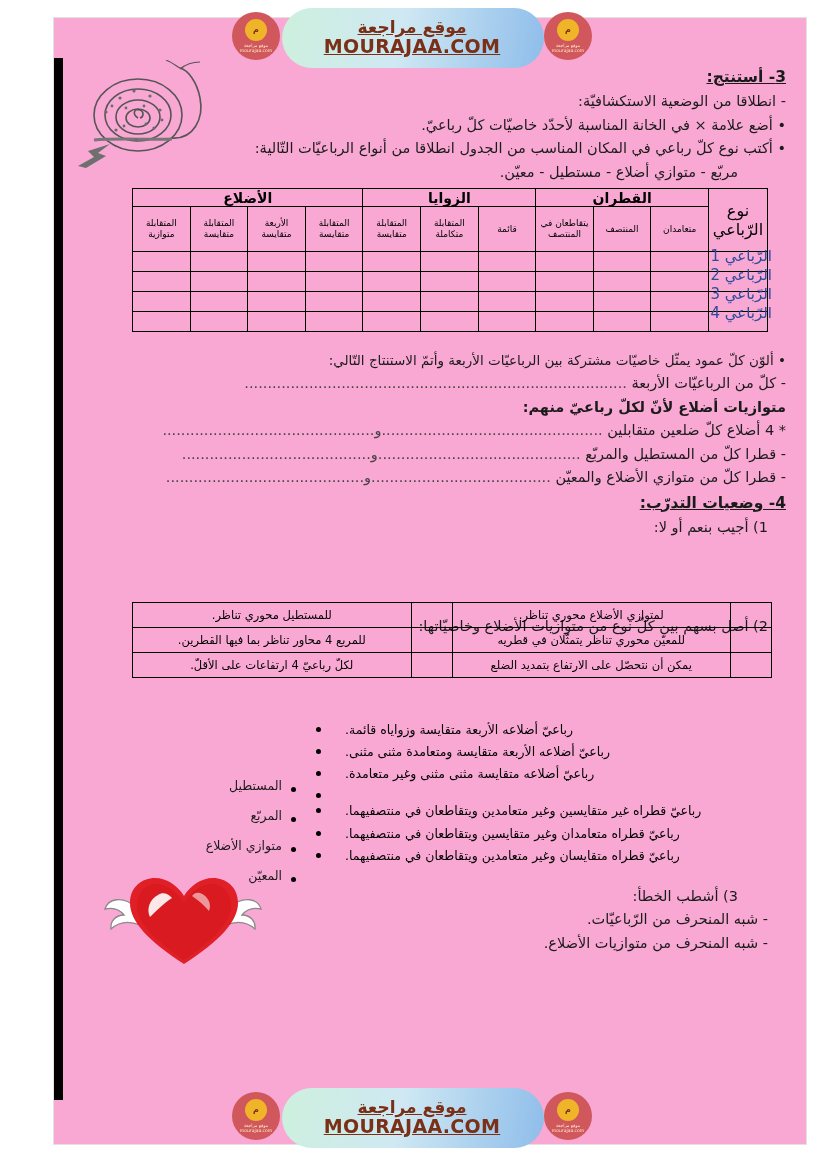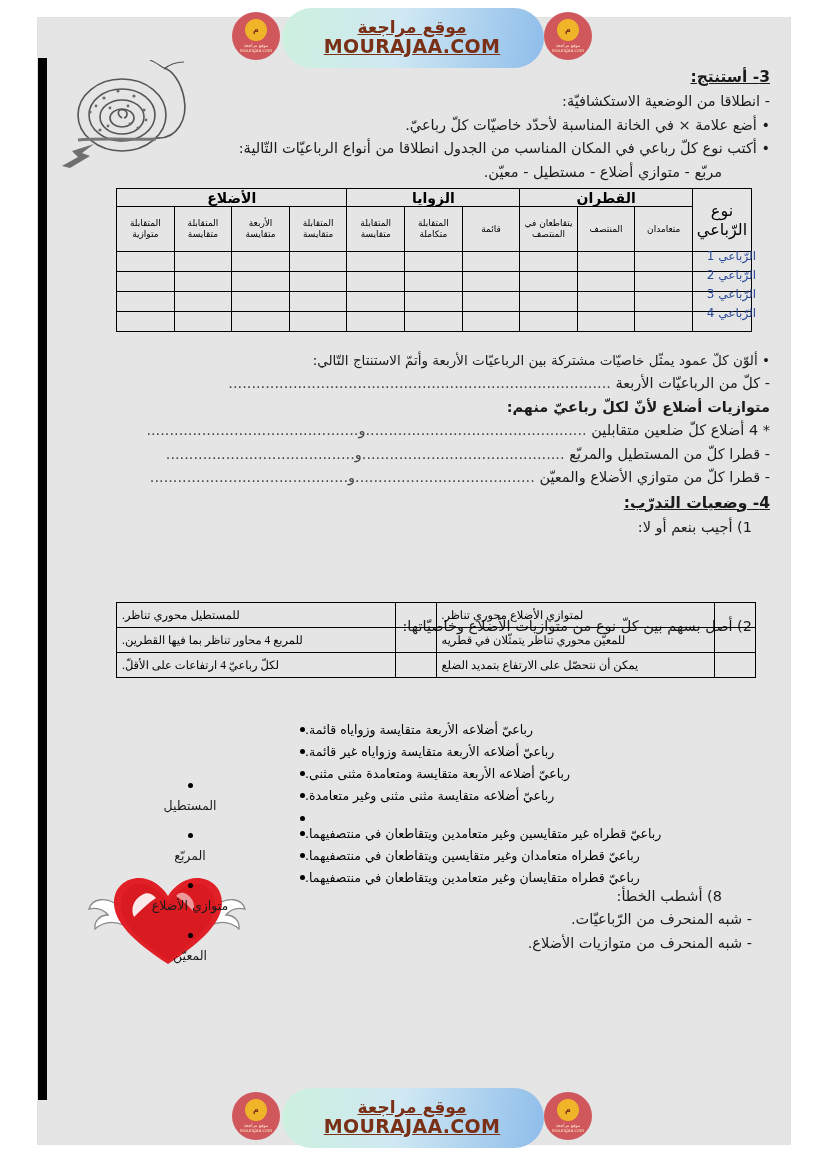--- a/index.html
+++ b/index.html
@@ -11,25 +11,25 @@
     width: 825px;
     height: 1169px;
     position: relative;
     font-family: "DejaVu Sans", "Liberation Sans", sans-serif;
     overflow: hidden;
   }
 
   
   .page-sheet {
     position: absolute;
-    left: 38px;
+    left: 54px;
     top: 18px;
     width: 752px;
     height: 1126px;
-    background: #e5e5e5;
+    background: #f9a8d4;
     box-shadow: 0 0 0 1px #e2e2e2;
   }
   .page-left-bar {
     position: absolute;
     left: 0px;
     top: 40px;
     width: 9px;
     height: 1042px;
     background: #000000;
   }
@@ -185,55 +185,55 @@
 
   .row-labels {
     position: absolute;
     right: -2px;
     top: 59px;
     width: 46px;
   }
   .row-label {
     height: 19px;
     line-height: 19px;
-    font-size: 12px;
+    font-size: 15px;
     color: #2b4b9b;
     text-align: right;
     white-space: nowrap;
   }
 
   
   .tf-wrap { position: absolute; left: 78px; top: 584px; width: 640px; direction: rtl; }
   table.tf {
     border-collapse: collapse;
     width: 640px;
     table-layout: fixed;
   }
   table.tf td {
     border: 1px solid #000;
     height: 22px;
     font-size: 11.5px;
     padding: 1px 5px;
     vertical-align: middle;
   }
   .tf-ans { width: 30px; }
-  .tf-stat { text-align: left; font-family: Liberation Serif, serif; }
+  .tf-stat { text-align: center; }
 
   
   .match { position: absolute; left: 16px; top: 703px; width: 716px; direction: rtl; }
   .match-col-right {
     position: absolute;
     right: 0px; top: 0px;
     width: 470px;
   }
   .match-item {
     display: flex;
     align-items: flex-start;
     justify-content: flex-end;
-    gap: 0;
+    gap: 24px;
     font-size: 12.5px;
     line-height: 1.45;
     margin-bottom: 4px;
     text-align: right;
   }
   .match-item .txt { max-width: 420px; }
   .dot {
     width: 5px; height: 5px; background: #000;
     border-radius: 50%;
     margin-top: 6px;
@@ -246,21 +246,21 @@
   }
   .match-left-item {
     display: flex;
     align-items: center;
     justify-content: flex-start;
     gap: 9px;
     font-size: 12.5px;
     line-height: 1.45;
     margin-bottom: 12px;
     color: #1b1b1b;
-    flex-direction: column;
+    flex-direction: row;
   }
 </style>
 </head>
 <body>
 
 <div class="page-sheet">
   <div class="page-left-bar"></div>
 
   <div class="snail">
     <svg viewBox="0 0 170 115" width="170" height="115" aria-hidden="true">
@@ -340,21 +340,21 @@
 
     <div class="line head">4- وضعيات التدرّب:</div>
     <div class="line indent">1) أجيب بنعم أو لا:</div>
 
     <div style="height:76px"></div>
 
     <div class="line indent">2) أصل بسهم بين كلّ نوع من متوازيات الأضلاع وخاصيّاتها:</div>
 
     <div style="height:246px"></div>
 
-    <div class="line indent2">8) أشطب الخطأ:</div>
+    <div class="line indent2">3) أشطب الخطأ:</div>
     <div class="line indent">- شبه المنحرف من الرّباعيّات.</div>
     <div class="line indent">- شبه المنحرف من متوازيات الأضلاع.</div>
   </div>
 
   <div class="tbl-wrap">
     <table class="props">
       <tbody>
           <tr>
         <td class="col-type" rowspan="2">نوع الرّباعي</td>
         <td class="grp-head" colspan="3">القطران</td>
@@ -461,24 +461,20 @@
       </table>
   </div>
 
   <div class="match">
     <div class="match-col-right">
       <div class="match-item">
         <span class="txt">رباعيّ أضلاعه الأربعة متقايسة وزواياه قائمة.</span>
         <span class="dot"></span>
       </div>
       <div class="match-item">
-        <span class="txt">رباعيّ أضلاعه الأربعة متقايسة وزواياه غير قائمة.</span>
-        <span class="dot"></span>
-      </div>
-      <div class="match-item">
         <span class="txt">رباعيّ أضلاعه الأربعة متقايسة ومتعامدة مثنى مثنى.</span>
         <span class="dot"></span>
       </div>
       <div class="match-item">
         <span class="txt">رباعيّ أضلاعه متقايسة مثنى مثنى وغير متعامدة.</span>
         <span class="dot"></span>
       </div>
       <div class="match-item">
         <span class="dot"></span>
       </div>

